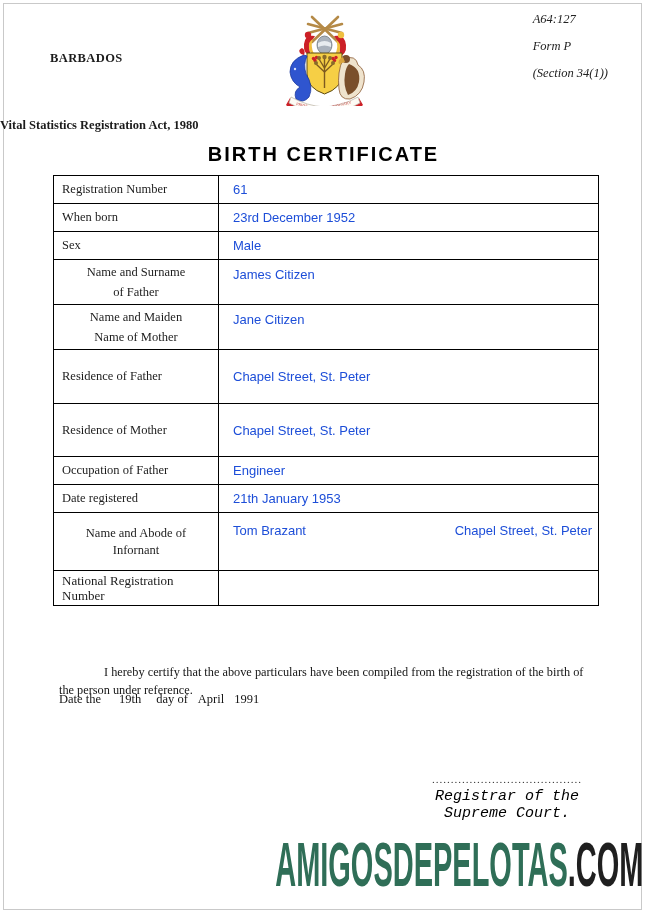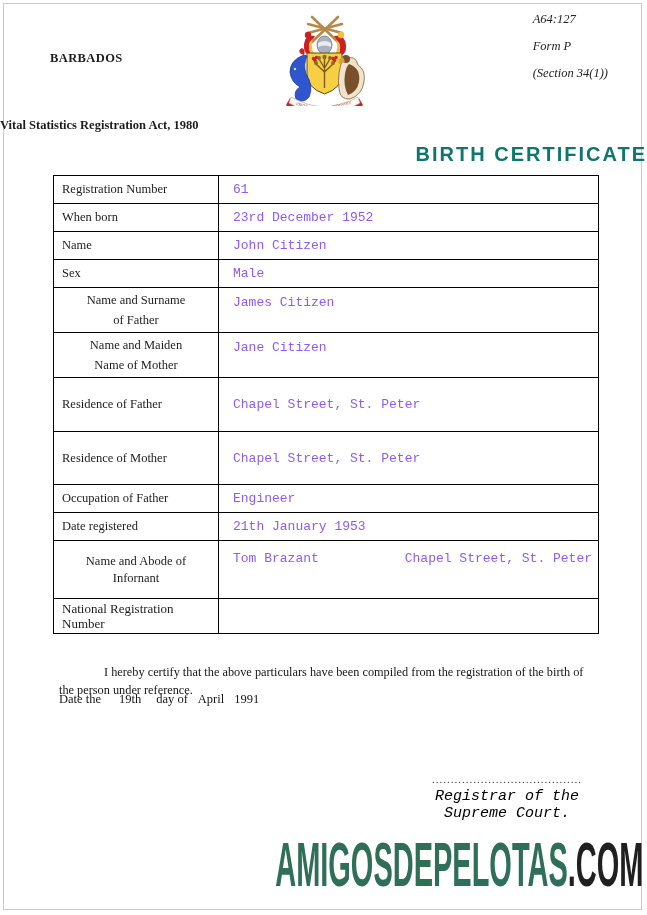--- a/index.html
+++ b/index.html
@@ -19,37 +19,37 @@
   .arms { position:absolute; left:277px; top:12px; width:95px; height:94px; }
   .refblock {
     position:absolute; right:39px; top:6px; text-align:left;
     font-style:italic; font-size:12.5px; line-height:27px; color:#222;
   }
   .act-title {
     position:absolute; left:0; top:118px; width:647px; text-align:left;
     font-weight:bold; font-size:12.5px;
   }
   .doc-title {
-    position:absolute; left:0; top:143px; width:647px; text-align:right;
+    position:absolute; left:0; top:143px; width:647px; text-align:center;
     font-family:"Liberation Sans", sans-serif; font-size:20px; font-weight:600;
-    letter-spacing:2px; color:#0f766e;
+    letter-spacing:2px; color:#000000;
   }
   table.cert {
     position:absolute; left:53px; top:175px; width:546px;
     border-collapse:collapse; table-layout:fixed;
   }
   table.cert td { border:1px solid #000; vertical-align:middle; }
   .lbl { font-family:"Liberation Serif", serif; font-size:12.5px; color:#1c1c1c; padding:2px 6px 2px 8px; }
   .lbl.center { text-align:center; padding-left:2px; padding-right:2px; }
   .lbl .ln { line-height:20px; }
   .lbl.tight17 .ln { line-height:17px; }
   .lbl.tight15 { font-size:13px; }
   .lbl.tight15 .ln { line-height:15px; }
   .val {
-    font-family:Liberation Mono, monospace; font-size:13px; color:#8b5cf6;
+    font-family:Liberation Sans, sans-serif; font-size:13px; color:#1d4ed8;
     padding:2px 6px 2px 14px;
   }
   .val.vtop { vertical-align:top; padding-top:7px; }
   .val .split { display:flex; flex-direction:row; justify-content:space-between; height:48px; padding:3px 0 2px; }
   tr.h28 { height:28px; } tr.h44 { height:44px; } tr.h54 { height:54px; }
   tr.h53 { height:53px; } tr.h56 { height:56px; } tr.h32 { height:32px; }
   .certify {
     position:absolute; left:59px; top:663px; width:534px;
     font-size:12.3px; line-height:18px; text-indent:45px; color:#151515;
   }
@@ -174,24 +174,20 @@
     <tbody>
       <tr class="h28">
         <td class="lbl">Registration Number</td>
         <td class="val">61</td>
       </tr>
       <tr class="h28">
         <td class="lbl">When born</td>
         <td class="val">23rd December 1952</td>
       </tr>
       <tr class="h28">
-        <td class="lbl">Name</td>
-        <td class="val">John Citizen</td>
-      </tr>
-      <tr class="h28">
         <td class="lbl">Sex</td>
         <td class="val">Male</td>
       </tr>
       <tr class="h44">
         <td class="lbl center">
           <div class="ln">Name and Surname</div>
           <div class="ln">of Father</div>
         </td>
         <td class="val vtop">James Citizen</td>
       </tr>

